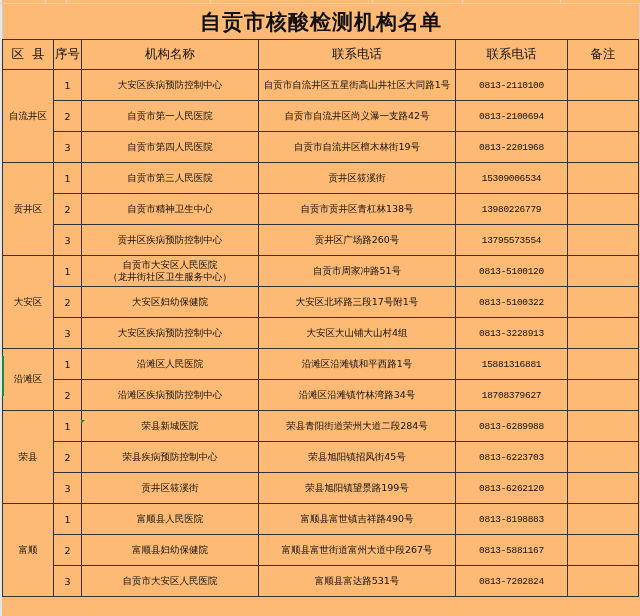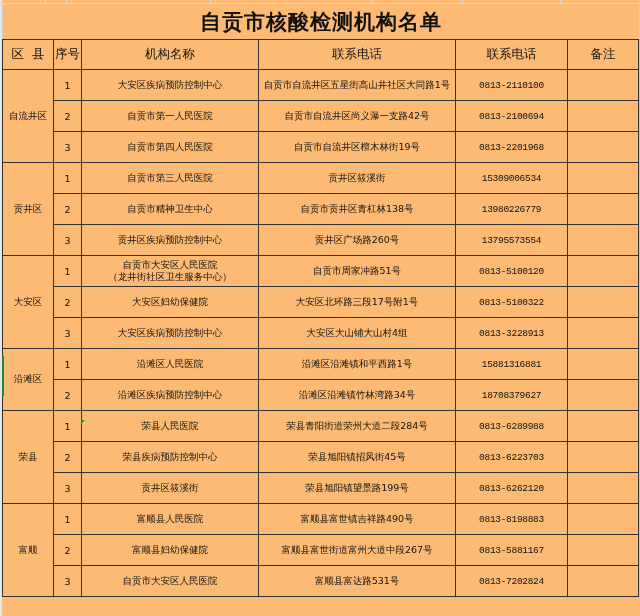--- a/index.html
+++ b/index.html
@@ -146,21 +146,21 @@
         <td class="seq">2</td>
         <td class="name">沿滩区疾病预防控制中心</td>
         <td class="addr">沿滩区沿滩镇竹林湾路34号</td>
         <td class="phone">18708379627</td>
         <td></td>
       </tr>
 
       <tr>
         <td class="district" rowspan="3">荣县</td>
         <td class="seq">1</td>
-        <td class="name">荣县人民医院</td>
+        <td class="name">荣县新城医院</td>
         <td class="addr">荣县青阳街道荣州大道二段284号</td>
         <td class="phone">0813-6289988</td>
         <td></td>
       </tr>
       <tr>
         <td class="seq">2</td>
         <td class="name">荣县疾病预防控制中心</td>
         <td class="addr">荣县旭阳镇招风街45号</td>
         <td class="phone">0813-6223703</td>
         <td></td>

